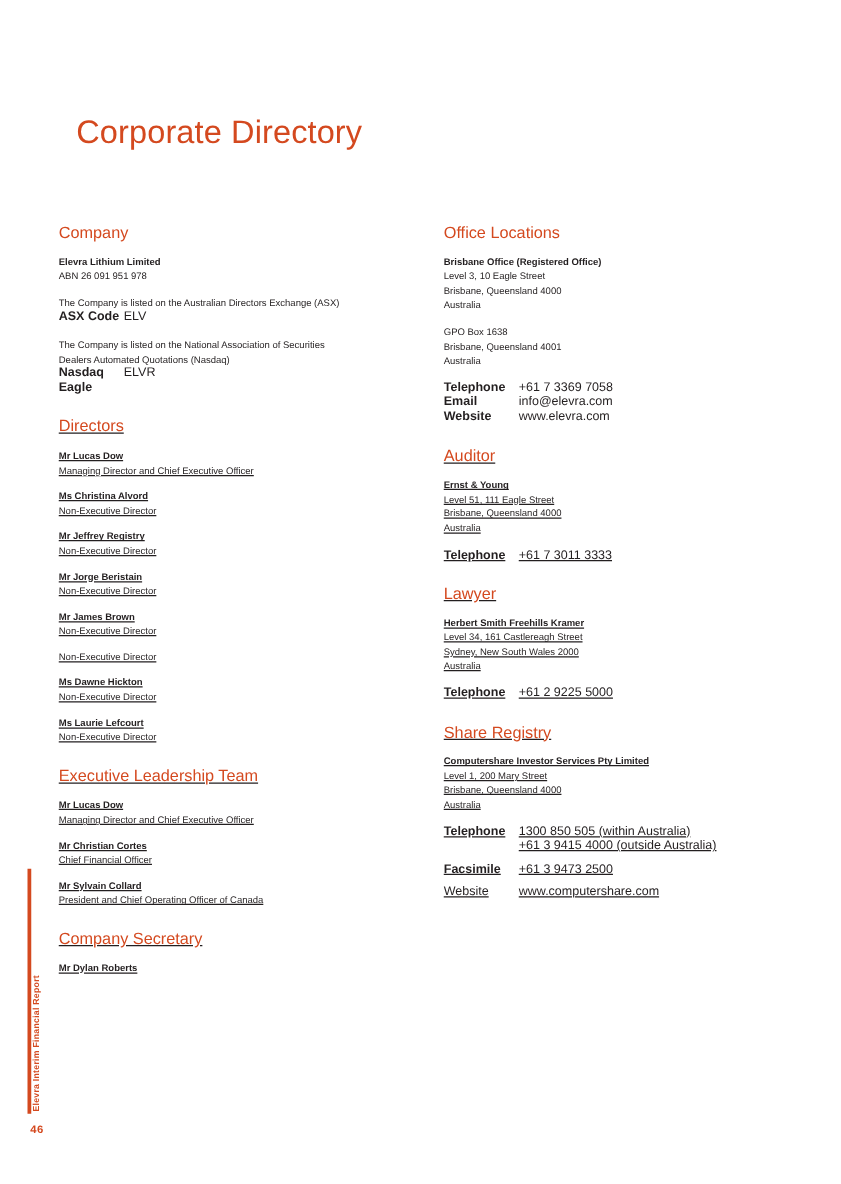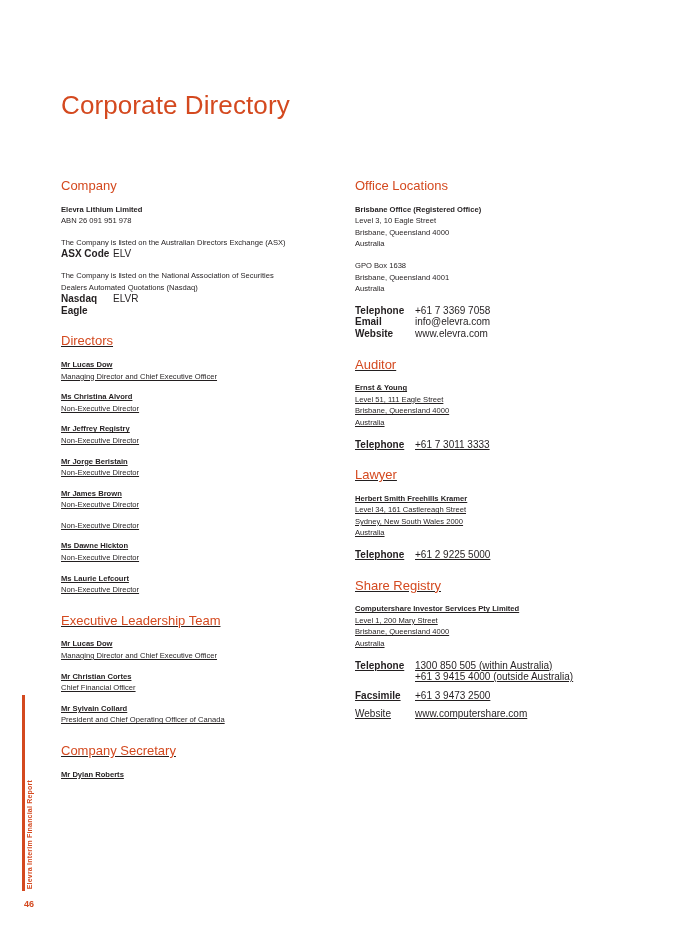--- a/index.html
+++ b/index.html
@@ -23,21 +23,21 @@
     position: absolute;
     left: 61px;
     top: 90px;
     font-size: 26px;
     font-weight: 400;
     color: #d4491f;
     letter-spacing: 0.1px;
   }
   .col-left {
     position: absolute;
-    left: 61px;
+    left: 47px;
     top: 178px;
     width: 270px;
   }
   .col-right {
     position: absolute;
     left: 355px;
     top: 178px;
     width: 280px;
   }
   .section-head {
@@ -118,20 +118,21 @@
     height: 196px;
     background: #d4491f;
   }
   .page-number {
     position: absolute;
     left: 24px;
     top: 899px;
     font-size: 9px;
     font-weight: bold;
     color: #d4491f;
+    font-family: Liberation Mono, monospace;
   }
 </style>
 </head>
 <body>
 
 <div class="page">
 
   <div class="page-title">Corporate Directory</div>
 
   <div class="col-left">

